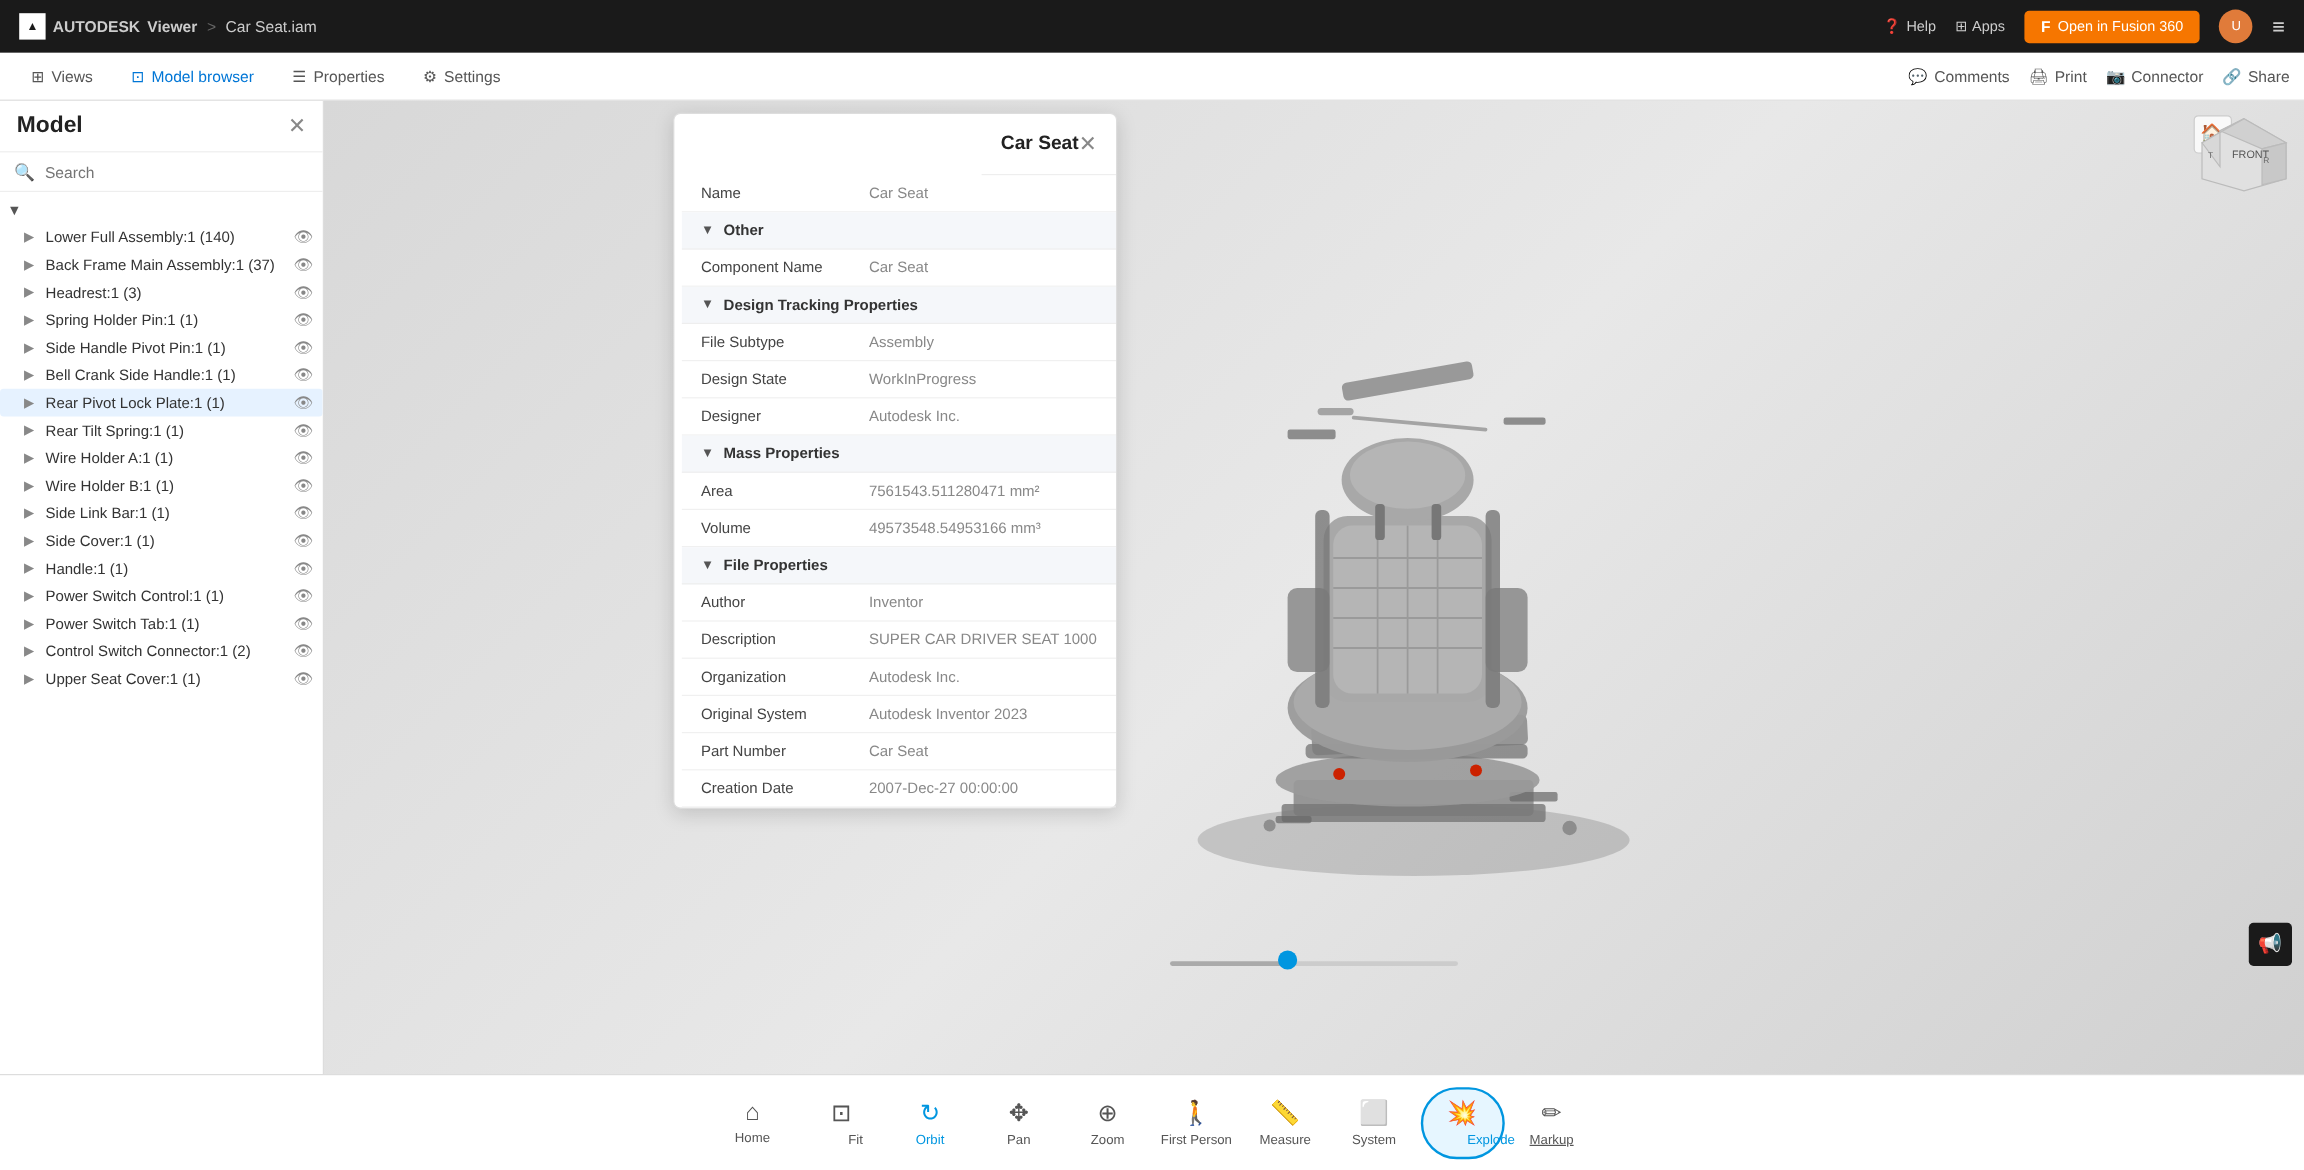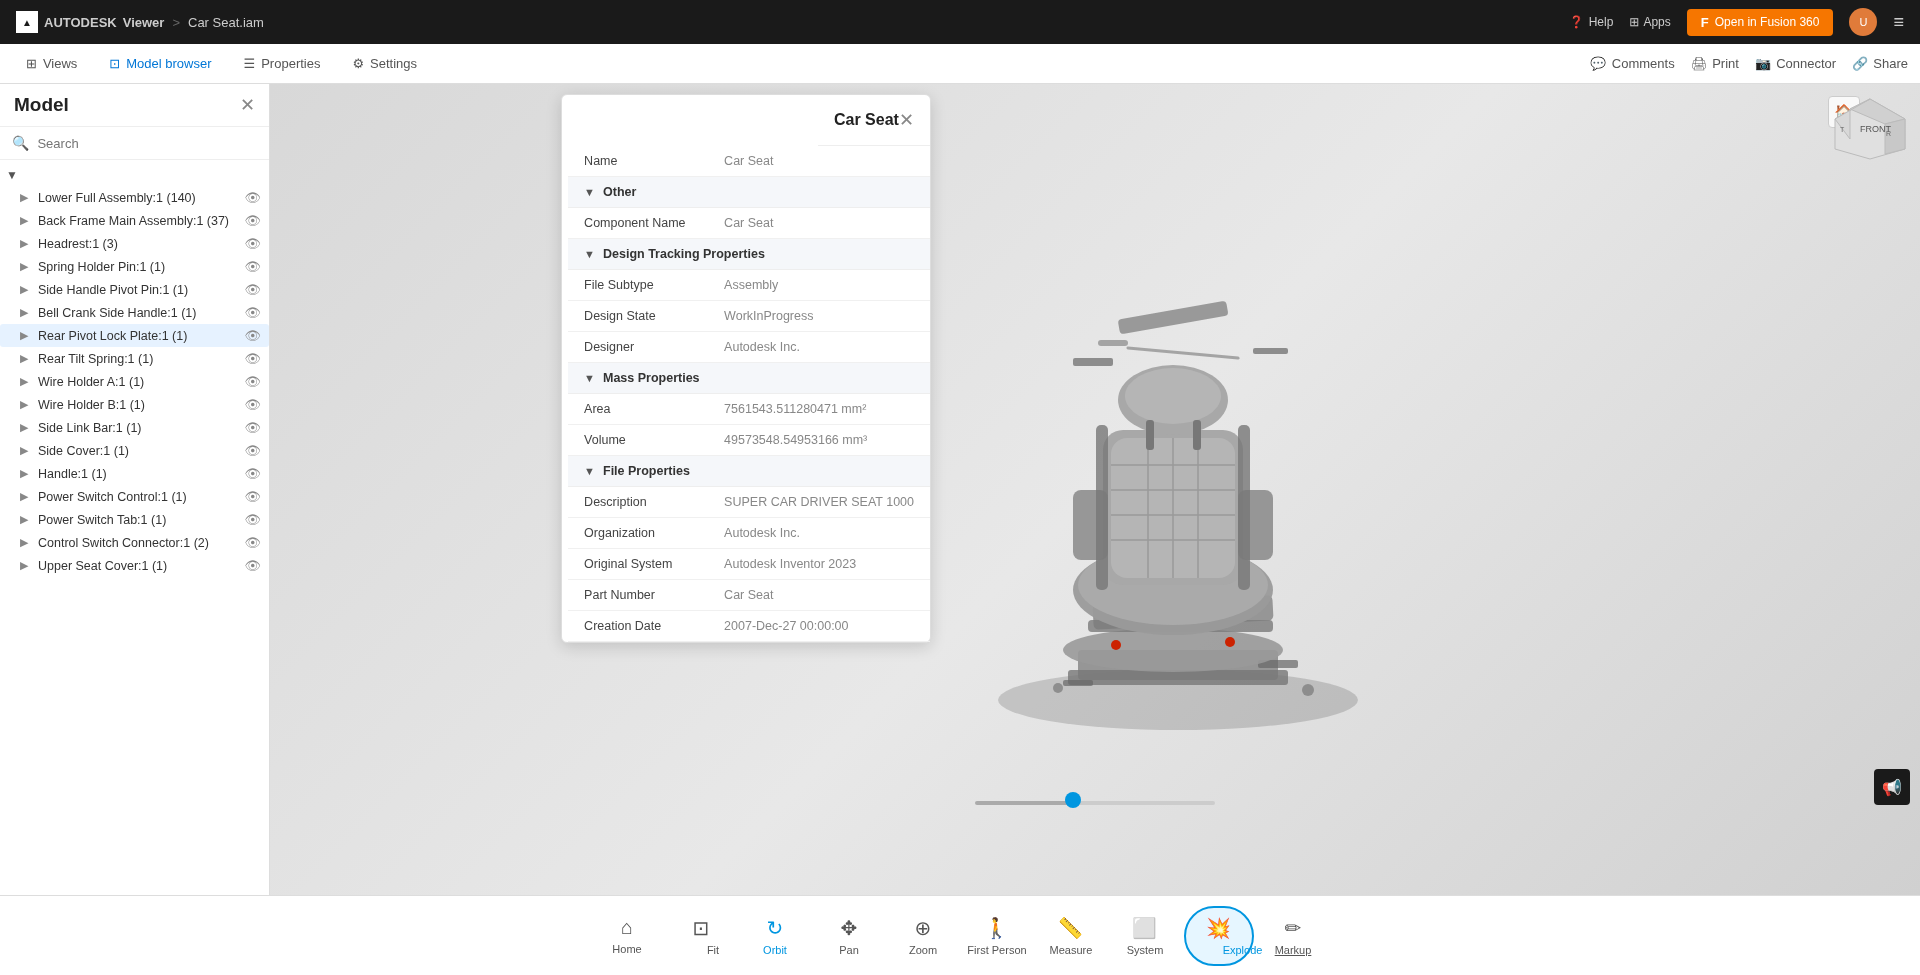--- a/index.html
+++ b/index.html
@@ -525,20 +525,24 @@
     </div>
             <div class="props-row">
       <span class="props-key">Volume</span>
       <span class="props-val">49573548.54953166 mm³</span>
     </div>
             <div class="props-section-header">
     <span class="props-section-chevron">▼</span>
     <span class="props-section-title">File Properties</span>
   </div>
             <div class="props-row">
+      <span class="props-key">Author</span>
+      <span class="props-val">Inventor</span>
+    </div>
+            <div class="props-row">
       <span class="props-key">Description</span>
       <span class="props-val">SUPER CAR DRIVER SEAT 1000</span>
     </div>
             <div class="props-row">
       <span class="props-key">Organization</span>
       <span class="props-val">Autodesk Inc.</span>
     </div>
             <div class="props-row">
       <span class="props-key">Original System</span>
       <span class="props-val">Autodesk Inventor 2023</span>

